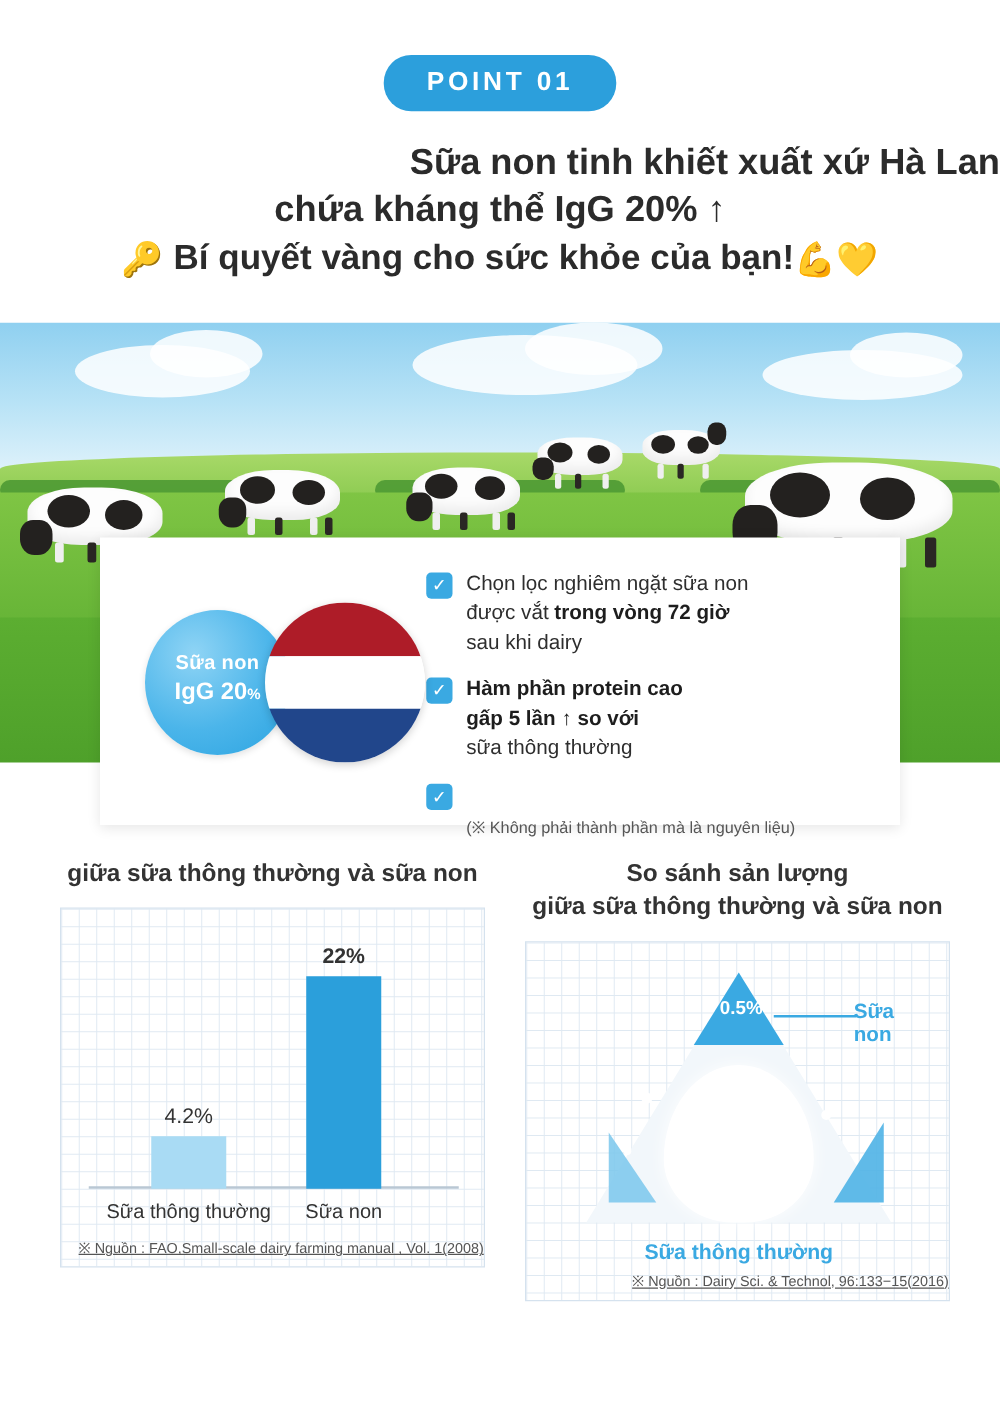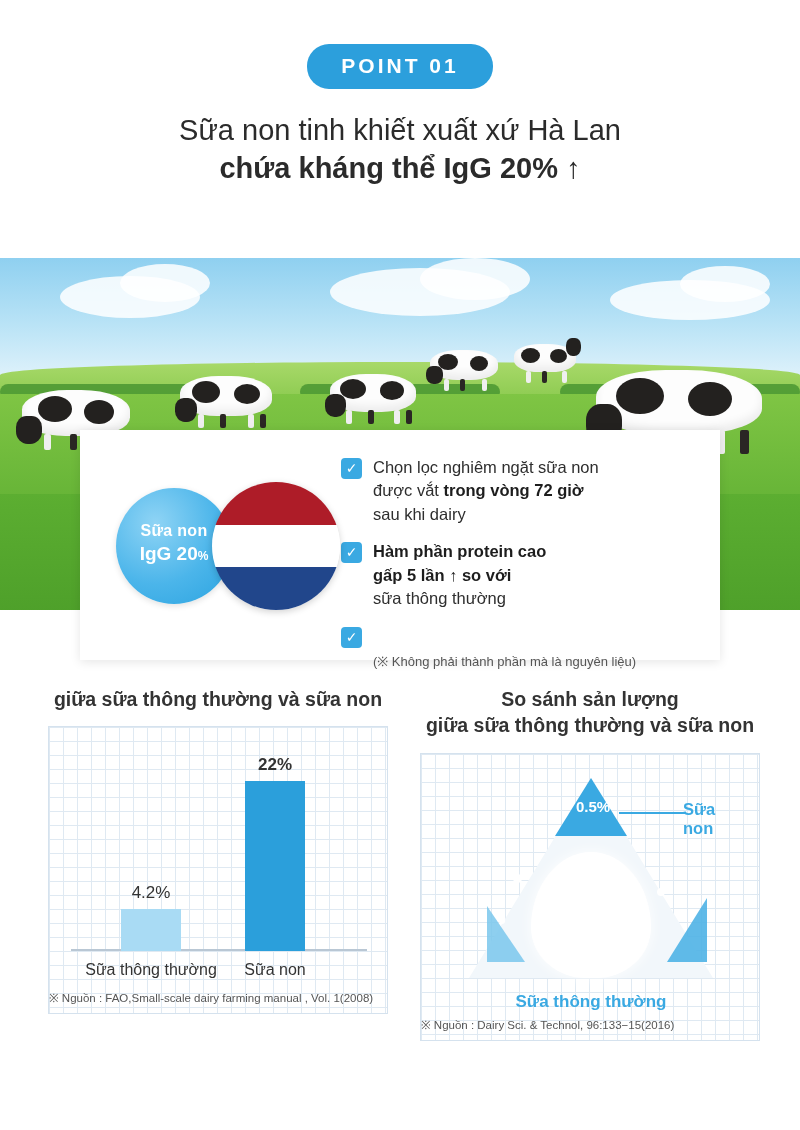--- a/index.html
+++ b/index.html
@@ -17,21 +17,21 @@
     display: inline-block;
     background: #2c9fdc;
     color: #ffffff;
     font-size: 21px;
     font-weight: bold;
     letter-spacing: 3px;
     padding: 10px 34px 11px;
     border-radius: 22px;
   }
   .headline { margin-top: 22px; line-height: 1.32; color: #2b2b2b; }
-  .headline .l1 { font-size: 29px; font-weight: normal; }
+  .headline .l1 { font-size: 29px; font-weight: bold; text-align: right; }
   .headline .l2 { font-size: 29px; font-weight: bold; }
   .headline .l3 { font-size: 28px; font-weight: bold; }
   .emoji { font-size: 27px; vertical-align: -2px; }
 
   
   .photo {
     position: absolute; left: 0; top: 258px; width: 800px; height: 352px;
     overflow: hidden;
   }
   .sky {
@@ -140,22 +140,22 @@
   .bar-label {
     position:absolute; width:140px; text-align:center; font-size:16px; color:#333;
   }
   .bar-value {
     position:absolute; width:120px; text-align:center; font-size:17px; color:#333;
   }
   .axis {
     position:absolute; left:22px; bottom:62px; width:296px; height:2px; background:#b9c7d4;
   }
   .src {
-    position:absolute; bottom:8px; left:0; width:100%; text-align:left;
-    font-size:11.5px; color:#555;
+    position:absolute; bottom:8px; left:0; width:100%; text-align:right;
+    font-size:11.5px; color:#555;text-decoration:underline;
   }
 
   
   .pyr { position:absolute; left:48px; top:24px; width:244px; height:200px; }
   .tri-outer {
     position:absolute; left:0; top:0; width:0; height:0;
     border-left:122px solid transparent; border-right:122px solid transparent;
     border-bottom:200px solid #f2f7fb;
   }
   .tri-blue {
@@ -198,20 +198,24 @@
 </head>
 <body>
 
 <div class="page">
 
   <div class="header">
     <div class="point-badge">POINT 01</div>
     <div class="headline">
       <div class="l1">Sữa non tinh khiết xuất xứ Hà Lan</div>
       <div class="l2">chứa kháng thể IgG 20% ↑</div>
+      <div class="l3">
+        <span class="emoji">🔑</span>
+        <span>Bí quyết vàng cho sức khỏe của bạn!</span><span class="emoji">💪</span><span class="emoji">💛</span>
+      </div>
     </div>
   </div>
 
   <div class="photo">
     <div class="sky"></div>
     <div class="cloud c1"></div>
     <div class="cloud c2"></div>
     <div class="cloud c3"></div>
     <div class="cloud c4"></div>
     <div class="cloud c5"></div>

